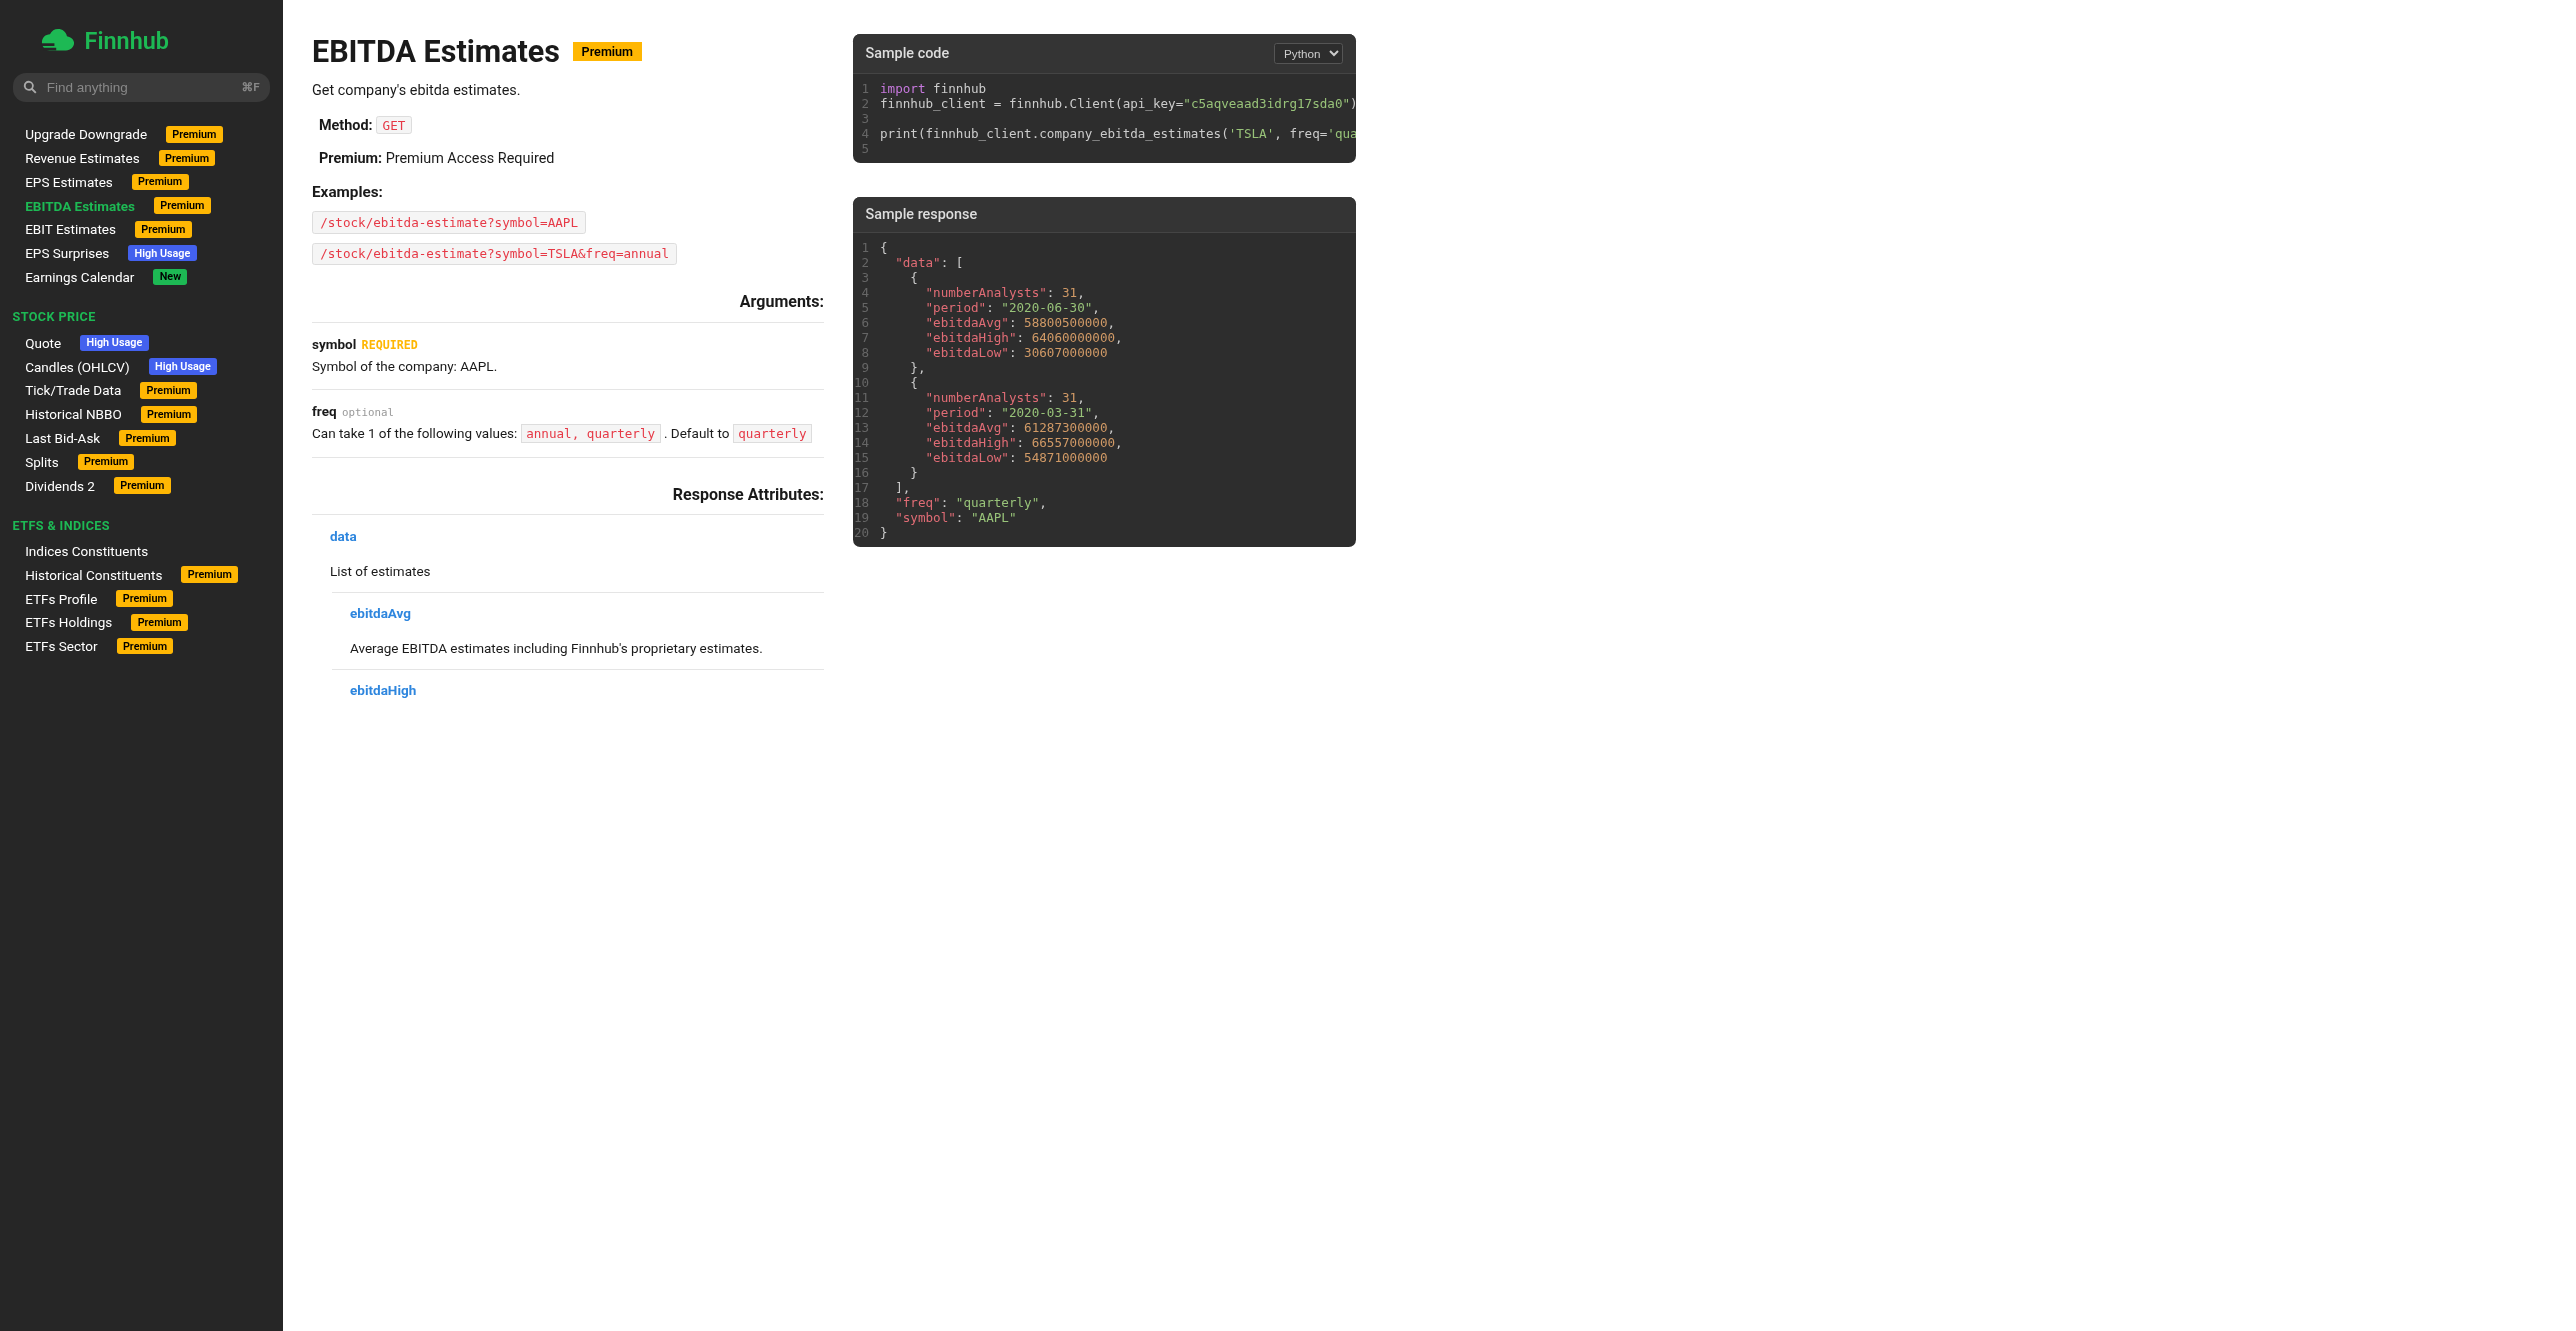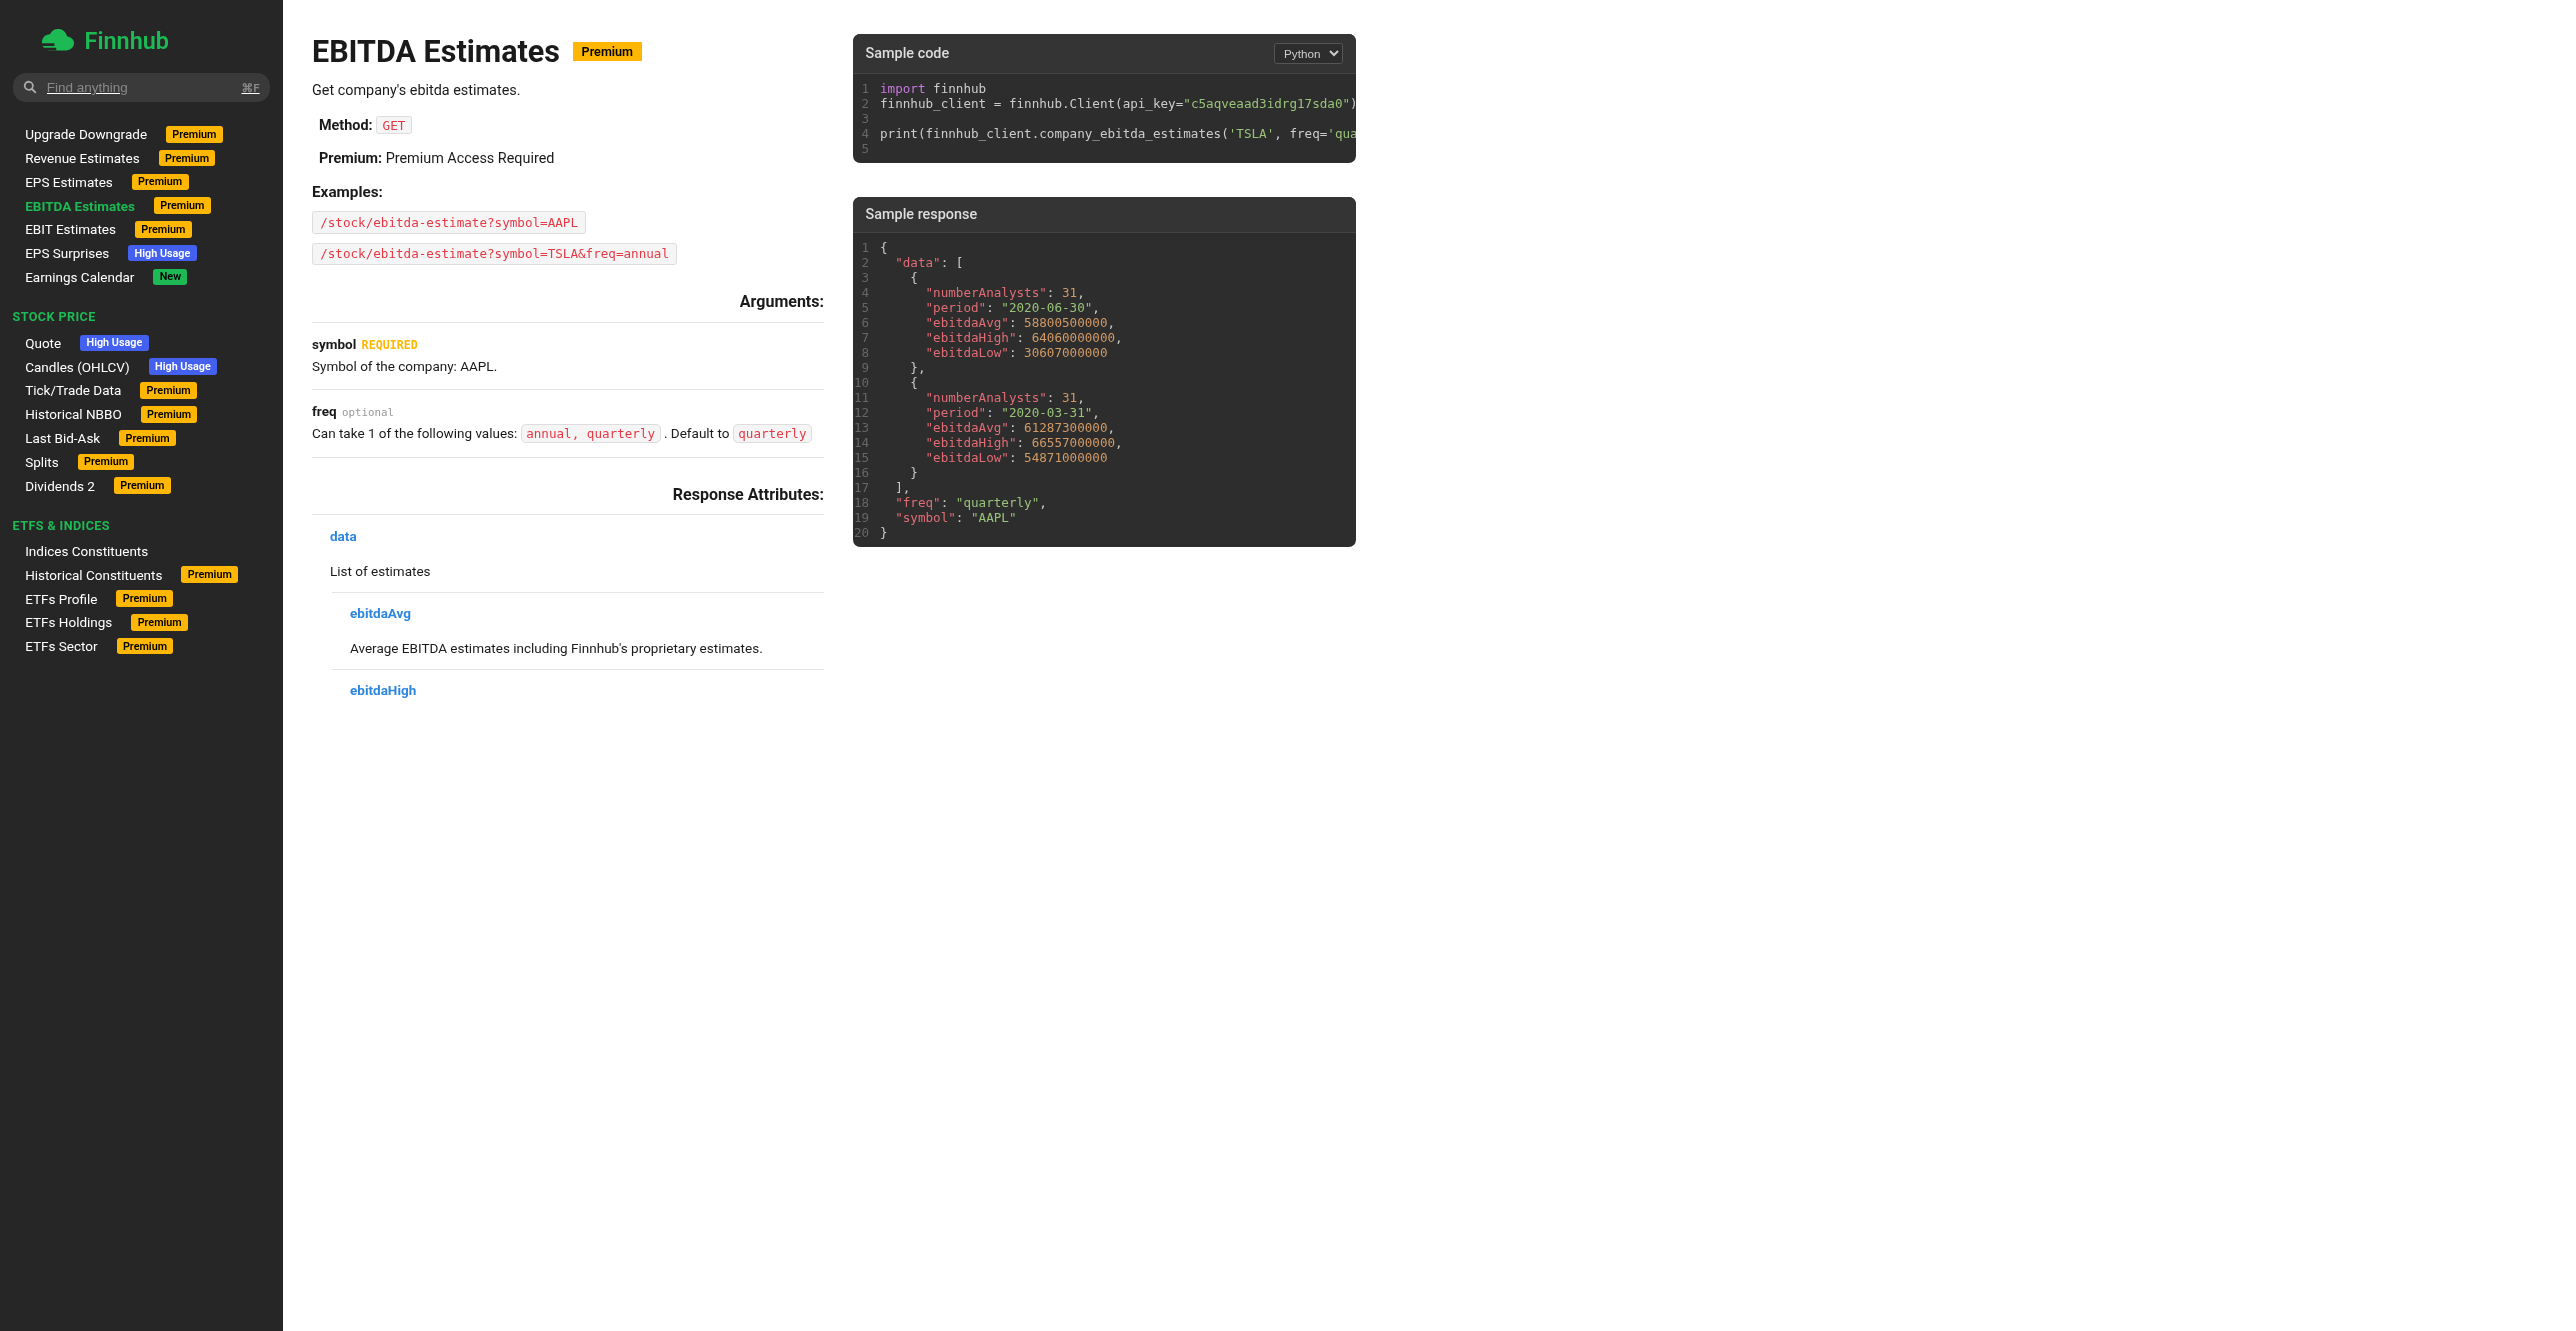--- a/index.html
+++ b/index.html
@@ -3,21 +3,21 @@
 <meta charset="utf-8">
 <style>
   * { margin: 0; padding: 0; box-sizing: border-box; }
   body { font-family: -apple-system, BlinkMacSystemFont, "Segoe UI", Roboto, sans-serif; background: #fff; color: #1a1a1a; display: flex; height: 100vh; overflow: hidden; }
   
   .sidebar { width: 283px; background: #262626; color: #fff; padding: 18px 12.6px; overflow-y: auto; flex-shrink: 0; }
   .logo { display: flex; align-items: center; gap: 9px; padding: 9px 27px 18px; }
   .logo-icon { width: 36px; height: 25px; }
   .logo-text { color: #1db954; font-size: 23.4px; font-weight: 600; }
   
-  .search-box { display: flex; align-items: center; background: #3a3a3a; border-radius: 13px; padding: 7.2px 10.8px; margin-bottom: 20px; text-decoration: underline; }
+  .search-box { display: flex; background: #3a3a3a; border-radius: 13px; padding: 7.2px 10.8px; margin-bottom: 20px; }
   .search-icon { width: 14.4px; height: 14.4px; fill: #aaa; margin-right: 9px; }
   .search-input { flex: 1; background: transparent; border: none; color: #ccc; font-size: 13.5px; outline: none; }
   .search-input::placeholder { color: #888; }
   .search-shortcut { color: #888; font-size: 11.7px; font-weight: 600; }
   
   .nav-section-title { color: #1db954; font-size: 12.6px; font-weight: 700; letter-spacing: 0.4px; margin: 20px 0 7.2px; }
   .nav-item { display: flex; align-items: center; gap: 19px; padding: 3.6px 0 3.6px 12.6px; font-size: 13.5px; cursor: pointer; color: #fff; }
   .nav-item.active .nav-label { color: #1db954; font-weight: 700; }
   .nav-label { color: #fff; }
   
@@ -36,21 +36,21 @@
   .field-label { font-weight: 700; }
   .method-pill { font-family: ui-monospace, monospace; font-size: 12.6px; color: #e63946; background: #f5f5f5; border: 0.9px solid #ddd; padding: 0.9px 5.4px; border-radius: 2.7px; }
   .examples-label { font-weight: 700; font-size: 15.3px; margin-bottom: 10.8px; }
   .example-code { display: inline-block; font-family: ui-monospace, monospace; font-size: 12.6px; color: #e63946; background: #f5f5f5; border: 0.9px solid #ddd; padding: 2.7px 7.2px; border-radius: 2.7px; margin-bottom: 9px; }
   .section-title { font-size: 16px; font-weight: 700; margin: 18px 0 10.8px; text-align: right; }
   .arg-block { border-top: 0.9px solid #e5e5e5; padding: 12.6px 0; }
   .arg-name { font-weight: 700; font-size: 13.5px; }
   .arg-req { font-family: ui-monospace, monospace; font-size: 11.7px; color: #ffb703; margin-left: 5.4px; font-weight: 600; }
   .arg-opt { font-family: ui-monospace, monospace; font-size: 10.8px; color: #999; margin-left: 5.4px; }
   .arg-desc { font-size: 13.5px; margin-top: 3.6px; line-height: 1.5; }
-  .inline-code { font-family: ui-monospace, monospace; font-size: 12.6px; color: #e63946; background: #f5f5f5; border: 0.9px solid #ddd; padding: 0.9px 4.5px; border-radius: 5px; }
+  .inline-code { font-family: ui-monospace, monospace; font-size: 12.6px; color: #e63946; background: #f5f5f5; border: 0.9px solid #ddd; padding: 0.9px 4.5px; border-radius: 0; }
   .resp-block { border-top: 0.9px solid #e5e5e5; padding: 12.6px 0 12.6px 18px; }
   .resp-block.nested { margin-left: 20px; }
   .resp-name { color: #2e86de; font-weight: 700; font-size: 13.5px; }
   .resp-desc { font-size: 13.5px; margin-top: 19px; }
   
   .panels { width: 503px; flex-shrink: 0; }
   .panel { background: #2d2d2d; border-radius: 7.2px; margin-bottom: 34px; overflow: hidden; }
   .panel-header { display: flex; justify-content: space-between; align-items: center; padding: 9px 12.6px; background: #343434; border-bottom: 0.9px solid #444; }
   .panel-title { color: #ddd; font-size: 14.4px; font-weight: 500; }
   .lang-select { background: #2d2d2d; color: #ccc; border: 0.9px solid #555; font-size: 11.7px; padding: 1.8px 5.4px; border-radius: 2.7px; }

